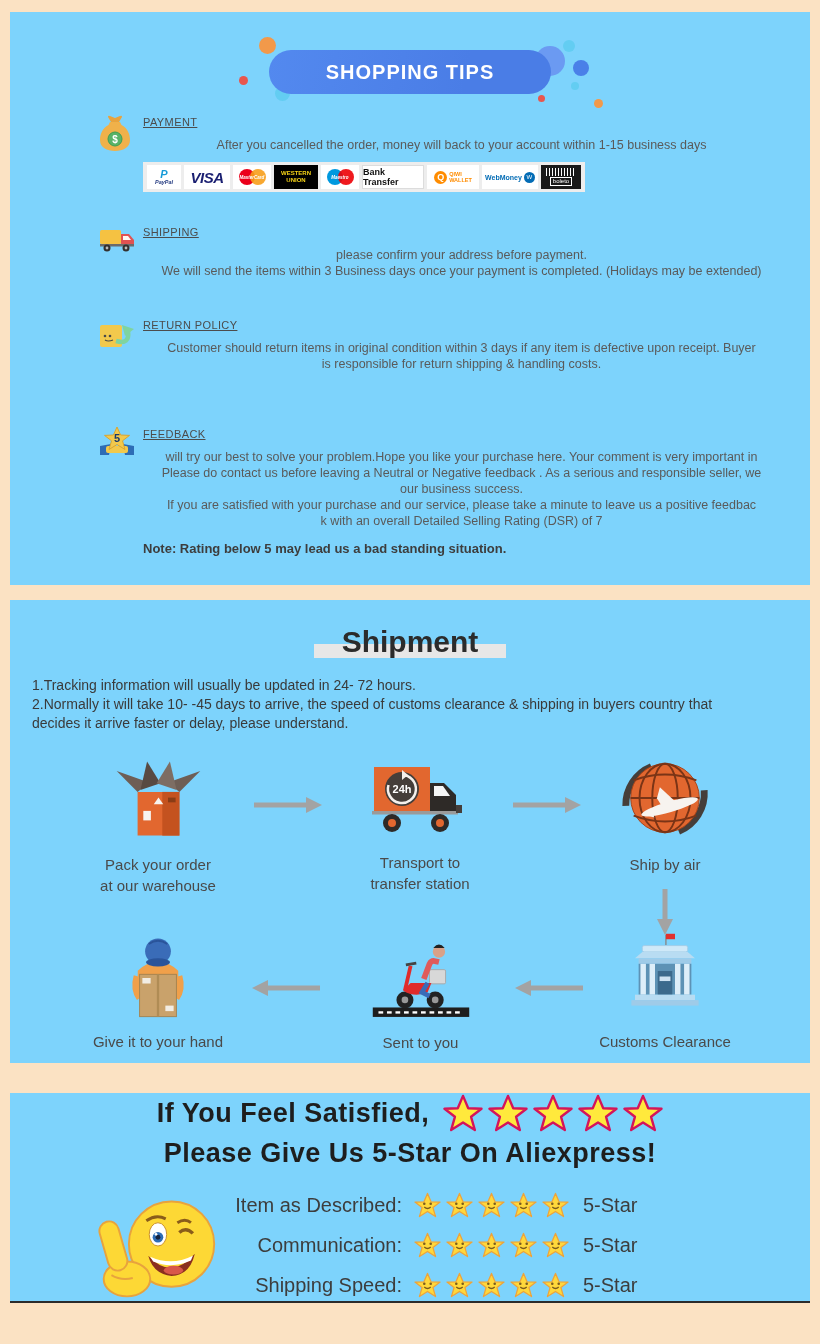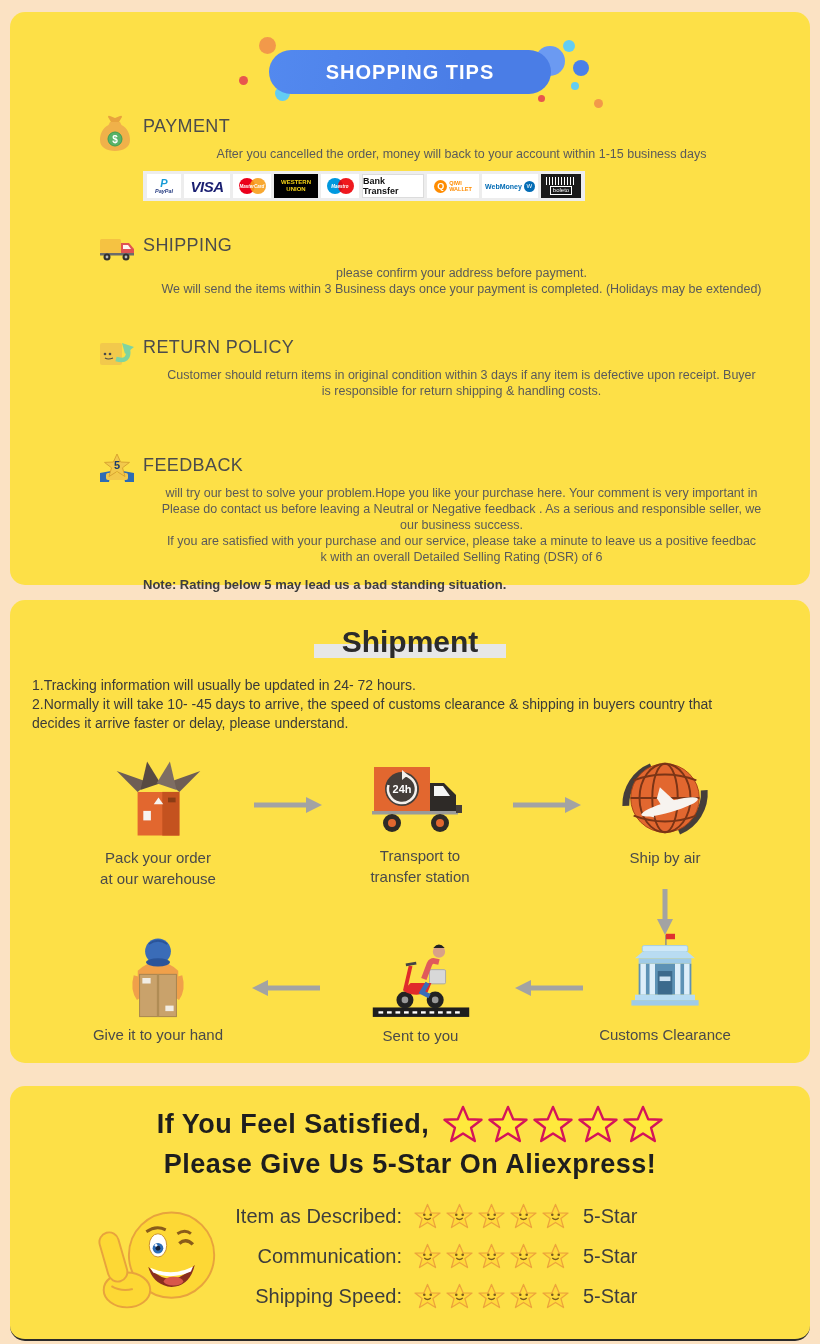--- a/index.html
+++ b/index.html
@@ -4,24 +4,24 @@
 <style>
   * { box-sizing: border-box; }
   html,body { margin:0; padding:0; }
   body {
     width:820px; height:1344px;
     background:#fbe2c3;
     padding:12px 10px;
     font-family:"Liberation Sans", sans-serif;
     color:#555;
   }
-  .card { background:#fde047;border-radius:15px; }
+  .card { background:#7dd3fc; }
   .card1 { height:573px; padding-top:38px; }
   .card2 { height:463px; margin-top:15px; padding-top:24px; }
-  .card3 { height:255px; margin-top:23px; padding-top:18px; border-bottom:2px solid #2b2b2b; }
+  .card3 { height:210px; margin-top:30px; border-bottom:2px solid #2b2b2b; }
 
   
   .banner-area { position:relative; width:282px; height:44px; margin:0 auto; }
   .banner-pill {
     position:absolute; left:0; top:0; width:282px; height:44px;
     background:linear-gradient(100deg,#5389ef 0%,#4a7de6 70%,#4a7de6 100%);
     border-radius:22px;
     display:flex; align-items:center; justify-content:center;
     color:#fff; font-size:20px; font-weight:bold; letter-spacing:1px;
   }
@@ -36,21 +36,21 @@
   .dot-red-br      { width:7px;  height:7px;  right:6px;   bottom:-8px; background:#e8564d; }
   .dot-orange-br   { width:9px;  height:9px;  right:-52px; bottom:-14px; background:#f2994a; }
 
   
   .tips-wrap { margin-top:22px; }
   .tip { position:relative; margin:0 30px 0 88px; padding-left:45px; }
   .tip-m34 { margin-bottom:34px; }
   .tip-m40 { margin-bottom:40px; }
   .tip-m42 { margin-bottom:56px; }
   .tip-icon { position:absolute; left:0; top:-2px; }
-  .tip-title { margin:0 0 9px 0; font-size:18px; font-weight:400; color:#4c4c4c; letter-spacing:0.4px; }
+  .tip-title { margin:0 0 9px 0; font-size:11px; font-weight:400; color:#4c4c4c; letter-spacing:0.4px;text-decoration:underline; }
   .tip-line { font-size:12.5px; color:#5a5a5a; line-height:16px; white-space:nowrap;text-align:center; }
 
   
   .pay-strip { margin-top:9px; display:inline-flex; align-items:center; gap:3px; background:#ededed; padding:2px 4px; height:30px; }
   .pm { display:flex; align-items:center; justify-content:center; height:24px; background:#fff; overflow:hidden; }
   .pm-paypal { width:34px; flex-direction:column; line-height:1; }
   .pp-p { font-size:11px; font-weight:bold; font-style:italic; color:#179bd7; }
   .pp-t { font-size:5.5px; font-weight:bold; font-style:italic; color:#253b80; }
   .pm-visa { width:46px; font-size:15px; font-weight:bold; font-style:italic; color:#1a1f71; letter-spacing:-0.5px; }
   .pm-mc, .pm-maestro { width:38px; position:relative; }
@@ -74,21 +74,21 @@
 
   .tips-note { margin:12px 30px 0 133px; font-size:13px; font-weight:bold; color:#3d3d3d; }
 
   
   .shipment-title { text-align:center; margin:0; font-size:30px; line-height:36px; color:#2b2b2b; font-weight:bold; }
   .shipment-title span { background:linear-gradient(to bottom, transparent 58%, #e7e7e7 58%); padding:0 28px; }
   .shipment-intro { margin:16px 0 0 22px; }
   .intro-line { font-size:14px; line-height:19px; color:#3a3a3a; white-space:nowrap; }
   .flow { position:relative; margin-top:14px; height:312px; }
   .step { position:absolute; display:flex; flex-direction:column; align-items:center; }
-  .step-label { text-align:center; font-size:15px; line-height:21px; color:#4a4a4a; }
+  .step-label { margin-top:7px; text-align:center; font-size:15px; line-height:21px; color:#4a4a4a; }
   .arrow { position:absolute; }
 
   
   .sat-row1 { display:flex; align-items:center; justify-content:center; gap:14px; height:40px; }
   .sat-heading { font-size:27px; font-weight:bold; color:#1e1e1e; letter-spacing:0.5px; }
   .sat-stars { display:flex; gap:5px; }
   .sat-row2 { text-align:center; height:40px; line-height:40px; }
   .ratings { position:relative; margin-top:12px; height:125px; }
   .thumb-wrap { position:absolute; left:84px; top:-4px; }
   .rating-row { display:flex; align-items:center; height:40px; margin-left:212px; }
@@ -208,21 +208,21 @@
           <rect x="8" y="20" width="22" height="7" rx="2" fill="#f2c94c"></rect>
           <polygon points="19,1 22.6,9 31.5,9.4 24.5,14.8 27,23.5 19,18.5 11,23.5 13.5,14.8 6.5,9.4 15.4,9" fill="#f2c94c" stroke="#d9a531" stroke-width="1"></polygon>
           <text x="19" y="16" text-anchor="middle" font-size="11" font-weight="bold" fill="#1a3a6b">5</text>
         </svg>
       </span>
       <h3 class="tip-title">FEEDBACK</h3>
       <div class="tip-line">will try our best to solve your problem.Hope you like your purchase here. Your comment is very important in</div>
       <div class="tip-line">Please do contact us before leaving a Neutral or Negative  feedback . As a serious and responsible seller, we</div>
       <div class="tip-line">our business success.</div>
       <div class="tip-line"> If you are satisfied with your purchase and our service,  please take a minute to leave us  a positive feedbac</div>
-      <div class="tip-line">k with an overall  Detailed Selling Rating (DSR) of 6</div>
+      <div class="tip-line">k with an overall  Detailed Selling Rating (DSR) of 7</div>
     </div>
 
     <div class="tips-note">Note: Rating below 5 may lead us a bad standing situation.</div>
   </div>
 </div>
 
 <div class="card card2">
   <h2 class="shipment-title"><span>Shipment</span></h2>
   <div class="shipment-intro">
     <div class="intro-line">1.Tracking information will usually be updated in 24- 72 hours.</div>

